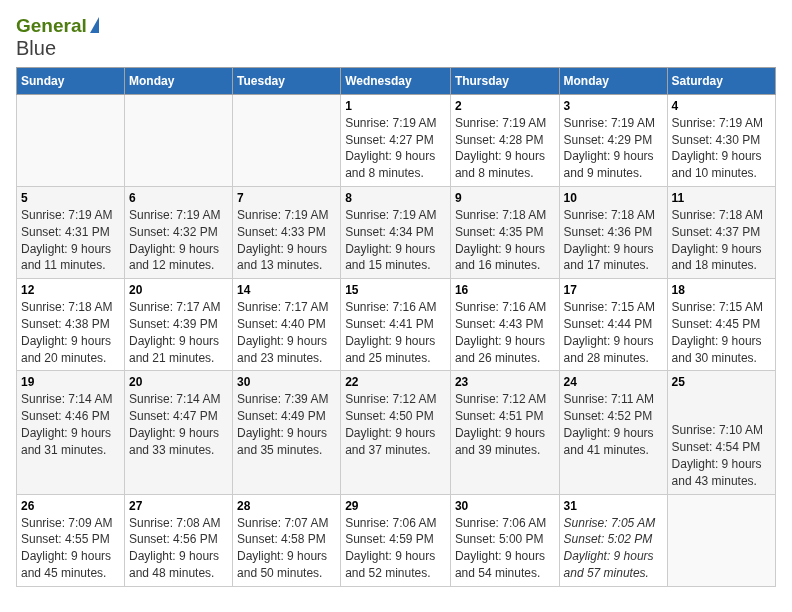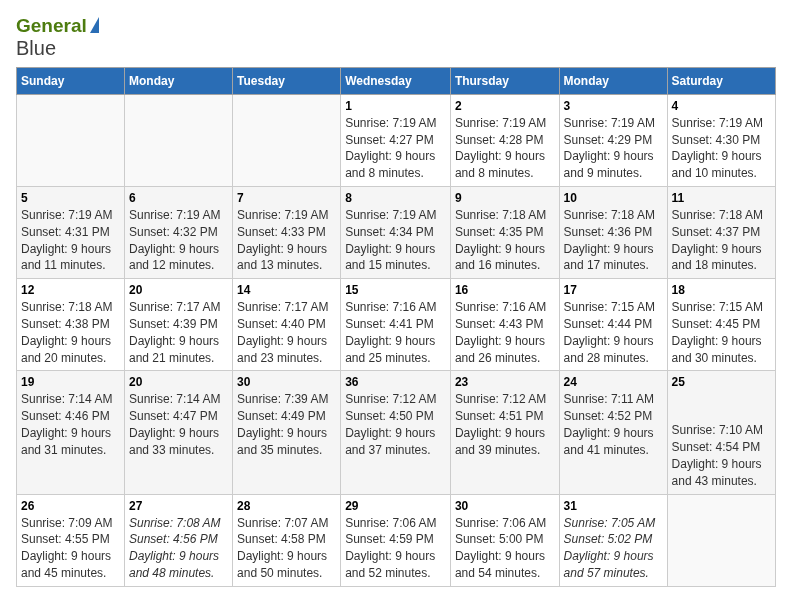--- a/index.html
+++ b/index.html
@@ -234,21 +234,21 @@
 Sunset: 4:47 PM
 Daylight: 9 hours and 33 minutes.</div>
         </td>
         <td>
           <div class="day-number">30</div>
           <div class="cell-info" style="white-space: pre-line;">Sunrise: 7:39 AM
 Sunset: 4:49 PM
 Daylight: 9 hours and 35 minutes.</div>
         </td>
         <td>
-          <div class="day-number">36</div>
+          <div class="day-number">22</div>
           <div class="cell-info" style="white-space: pre-line;">Sunrise: 7:12 AM
 Sunset: 4:50 PM
 Daylight: 9 hours and 37 minutes.</div>
         </td>
         <td>
           <div class="day-number">23</div>
           <div class="cell-info" style="white-space: pre-line;">Sunrise: 7:12 AM
 Sunset: 4:51 PM
 Daylight: 9 hours and 39 minutes.</div>
         </td>
@@ -267,21 +267,21 @@
       </tr>
       <tr>
         <td>
           <div class="day-number">26</div>
           <div class="cell-info" style="white-space: pre-line;">Sunrise: 7:09 AM
 Sunset: 4:55 PM
 Daylight: 9 hours and 45 minutes.</div>
         </td>
         <td>
           <div class="day-number">27</div>
-          <div class="cell-info" style="white-space: pre-line; font-style: italic;">Sunrise: 7:08 AM
+          <div class="cell-info" style="white-space: pre-line;">Sunrise: 7:08 AM
 Sunset: 4:56 PM
 Daylight: 9 hours and 48 minutes.</div>
         </td>
         <td>
           <div class="day-number">28</div>
           <div class="cell-info" style="white-space: pre-line;">Sunrise: 7:07 AM
 Sunset: 4:58 PM
 Daylight: 9 hours and 50 minutes.</div>
         </td>
         <td>

